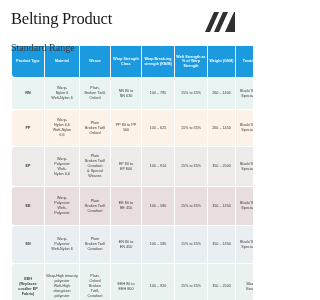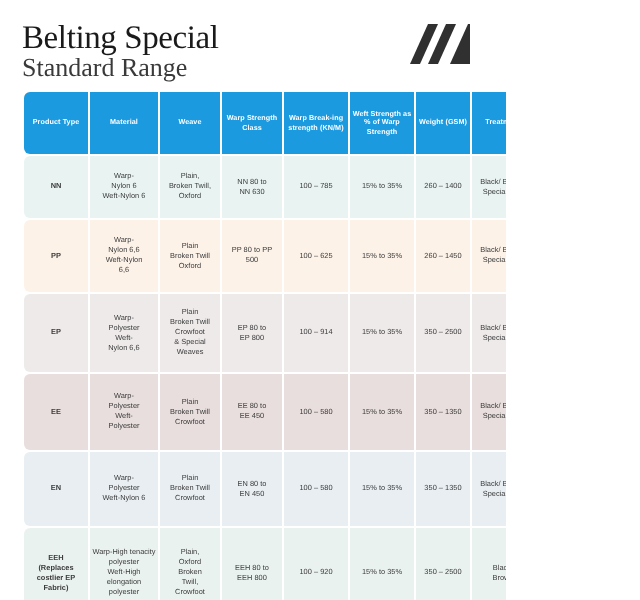--- a/index.html
+++ b/index.html
@@ -32,24 +32,24 @@
     font-family: "Liberation Serif", serif;
     font-size: 16.5px;
     font-weight: 400;
     letter-spacing: -0.2px;
     color: #1a1a1a;
     line-height: 18px;
     white-space: nowrap;
   }
   .subtitle {
     font-family: "Liberation Serif", serif;
-    font-size: 13px;
+    font-size: 10px;
     color: #3a3a3a;
     line-height: 10px;
-    margin-top: 1px;
+    margin-top: 15px;
     white-space: nowrap;
   }
   .logo {
     width: 34px;
     height: 24px;
     margin-right: 6px;
     margin-top: 1px;
   }
   table.grid {
     border-collapse: separate;
@@ -96,21 +96,21 @@
   tr.body-row td:last-child  { border-top-right-radius: 3px; border-bottom-right-radius: 3px; }
   .sub { display: block; }
 </style>
 </head>
 <body>
 
 <div class="page">
 
   <div class="top">
     <div class="titles">
-      <div class="title">Belting Special</div>
+      <div class="title">Belting Product</div>
       <div class="subtitle">Standard Range</div>
     </div>
     <svg class="logo" viewBox="0 0 34 24">
       <polygon points="2,22 11,2 16,2 7,22" fill="#303030"></polygon>
       <polygon points="11,22 20,2 25,2 16,22" fill="#303030"></polygon>
       <polygon points="22,22 31,2 32,2 32,22" fill="#303030"></polygon>
     </svg>
   </div>
 
   <table class="grid">

